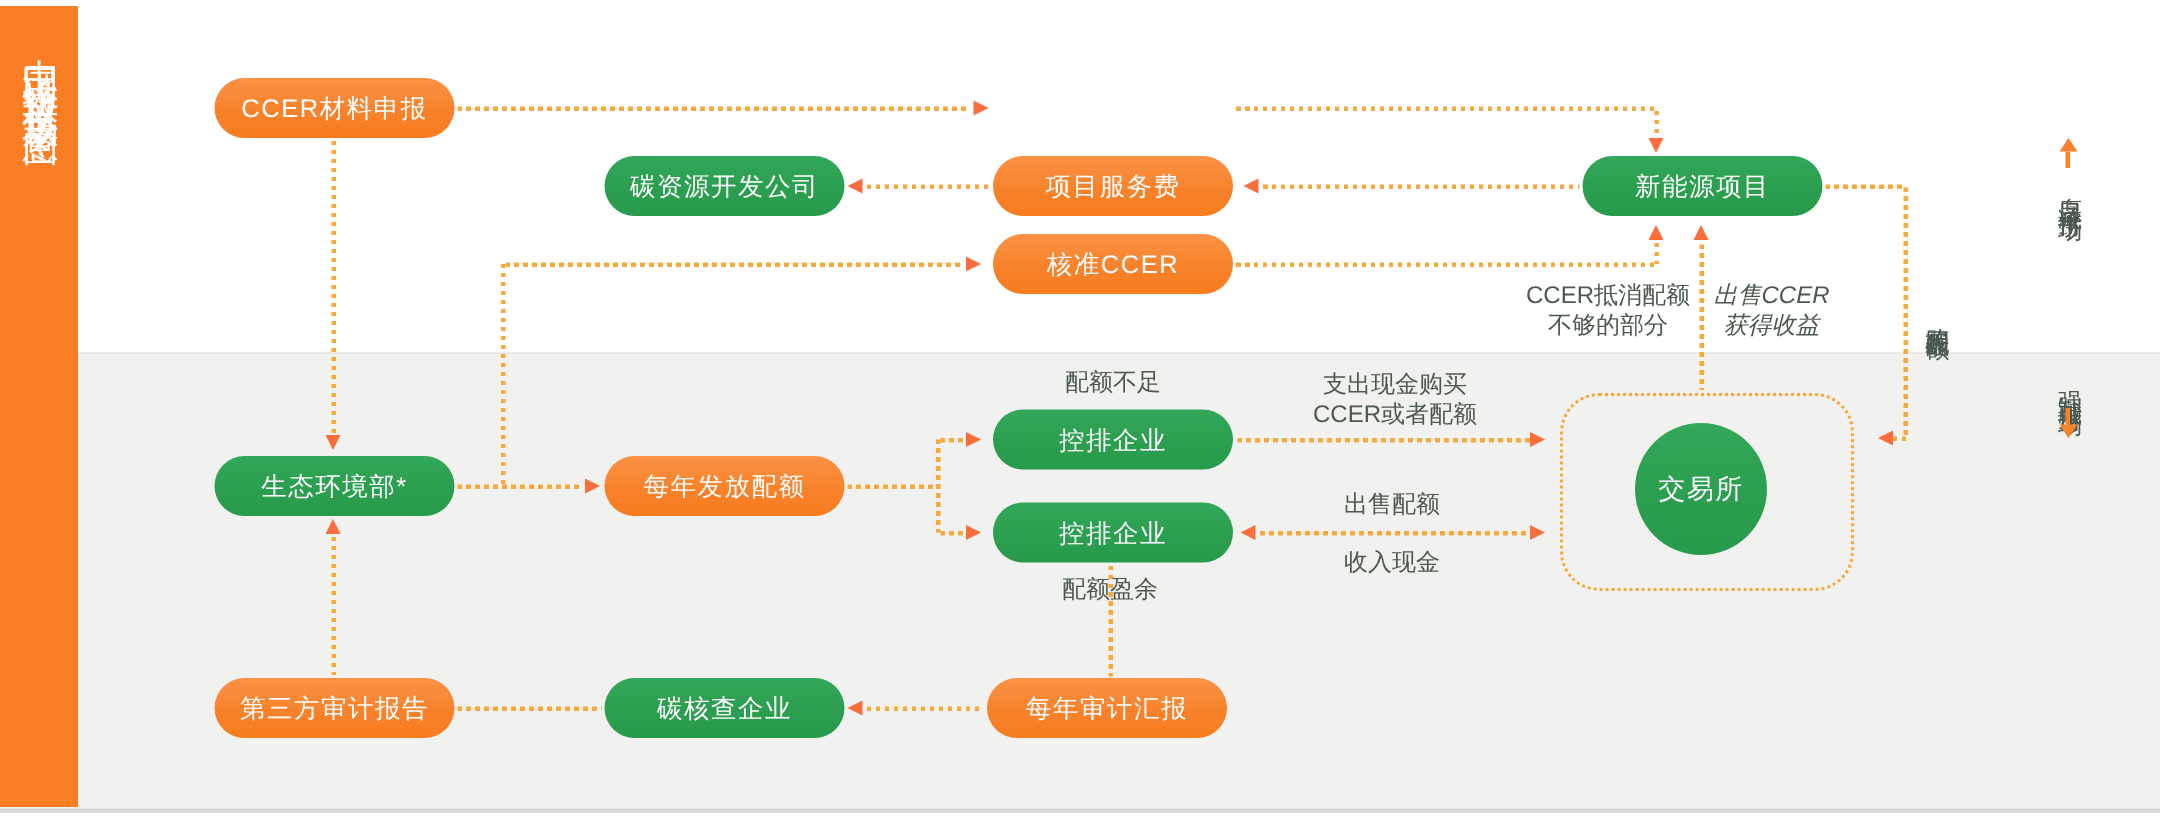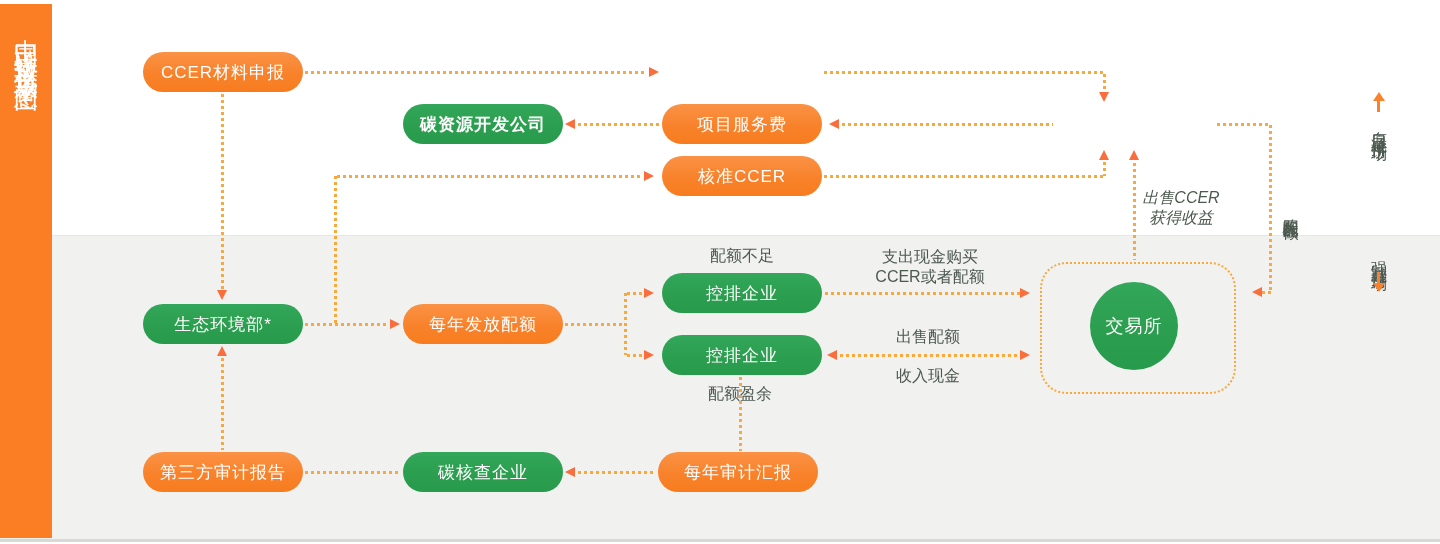--- a/index.html
+++ b/index.html
@@ -114,36 +114,39 @@
       <div class="ah down" style="left: 217px; top: 290px;"></div>
       <div class="ah up" style="left: 217px; top: 346px;"></div>
       <div class="ah right" style="left: 390px; top: 319px;"></div>
       <div class="ah right" style="left: 644px; top: 288px;"></div>
       <div class="ah right" style="left: 644px; top: 350px;"></div>
       <div class="ah right" style="left: 1020px; top: 288px;"></div>
       <div class="ah left" style="left: 827px; top: 350px;"></div>
       <div class="ah right" style="left: 1020px; top: 350px;"></div>
       <div class="ah left" style="left: 565px; top: 467px;"></div>
       <div class="pill orange" style="left: 143px; top: 52px;">CCER材料申报</div>
-      <div class="pill green" style="left: 403px; top: 104px; font-weight: bold;">碳资源开发公司</div>
+      <div class="pill green" style="left: 403px; top: 104px;">碳资源开发公司</div>
       <div class="pill orange" style="left: 662px; top: 104px;">项目服务费</div>
+      <div class="pill green" style="left: 1055px; top: 104px;">新能源项目</div>
       <div class="pill orange" style="left: 662px; top: 156px;">核准CCER</div>
       <div class="pill green" style="left: 143px; top: 304px;">生态环境部*</div>
       <div class="pill orange" style="left: 403px; top: 304px;">每年发放配额</div>
       <div class="pill green" style="left: 662px; top: 273px;">控排企业</div>
       <div class="pill green" style="left: 662px; top: 335px;">控排企业</div>
       <div class="pill orange" style="left: 143px; top: 452px;">第三方审计报告</div>
       <div class="pill green" style="left: 403px; top: 452px;">碳核查企业</div>
       <div class="pill orange" style="left: 658px; top: 452px;">每年审计汇报</div>
       <div class="flabel" style="left: 742px; top: 256px;">配额不足</div>
       <div class="flabel" style="left: 740px; top: 394px;">配额盈余</div>
       <div class="flabel" style="left: 930px; top: 267px;">支出现金购买
 CCER或者配额</div>
       <div class="flabel" style="left: 928px; top: 337px;">出售配额</div>
       <div class="flabel" style="left: 928px; top: 376px;">收入现金</div>
+      <div class="flabel" style="left: 1072px; top: 208px;">CCER抵消配额
+不够的部分</div>
       <div class="flabel" style="left: 1181px; top: 208px; font-style: italic;">出售CCER
 获得收益</div>
       <div class="flabel vert" style="left: 1291px; top: 209px;">购买碳配额</div>
     </div>
 
   <div class="market voluntary" style="left:1368px;top:92px;">
     <div class="m-arrow">
       <span class="tri-up"></span>
       <span class="stem"></span>
     </div>

